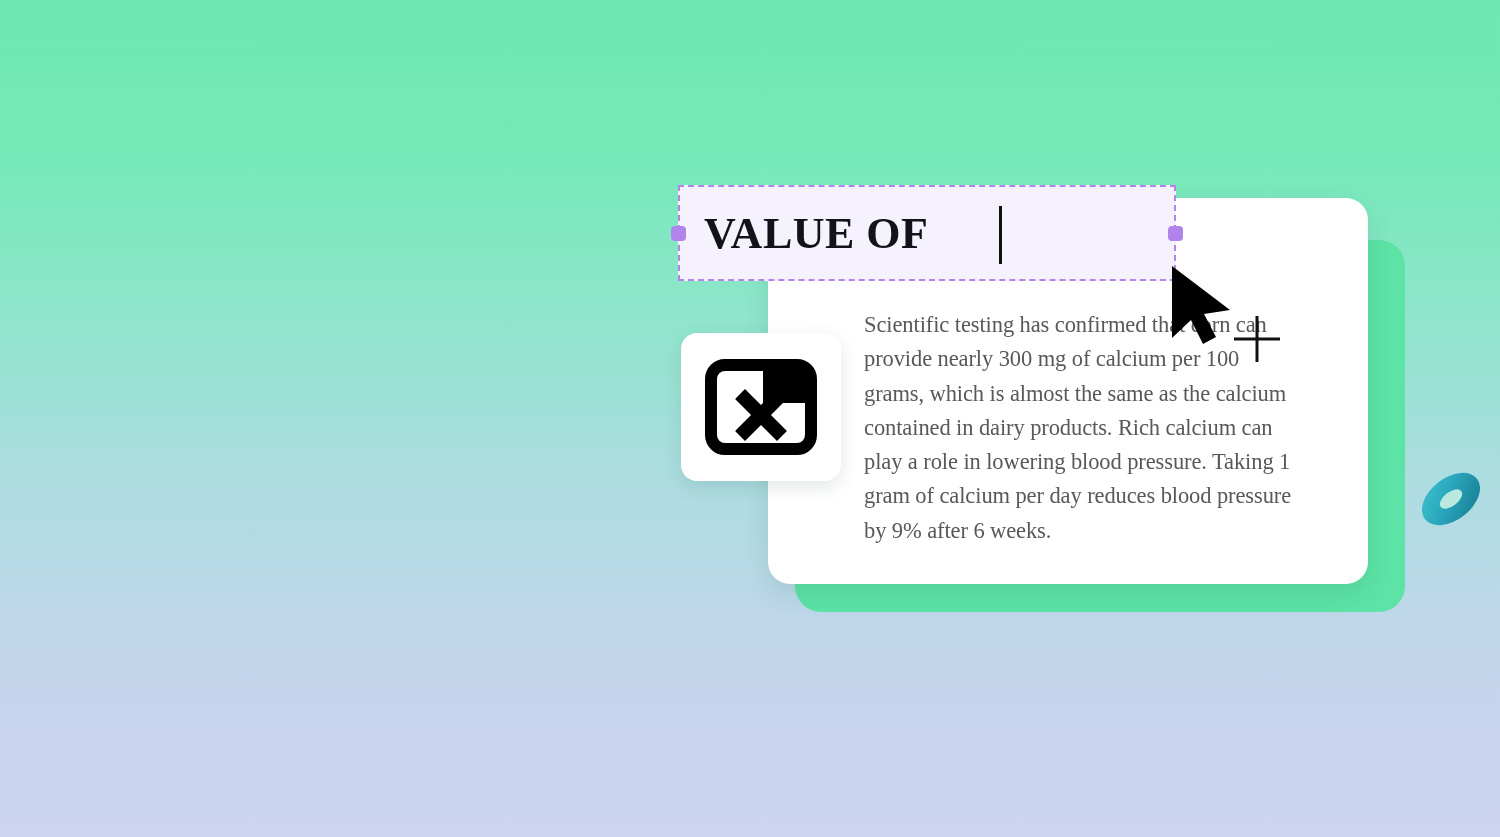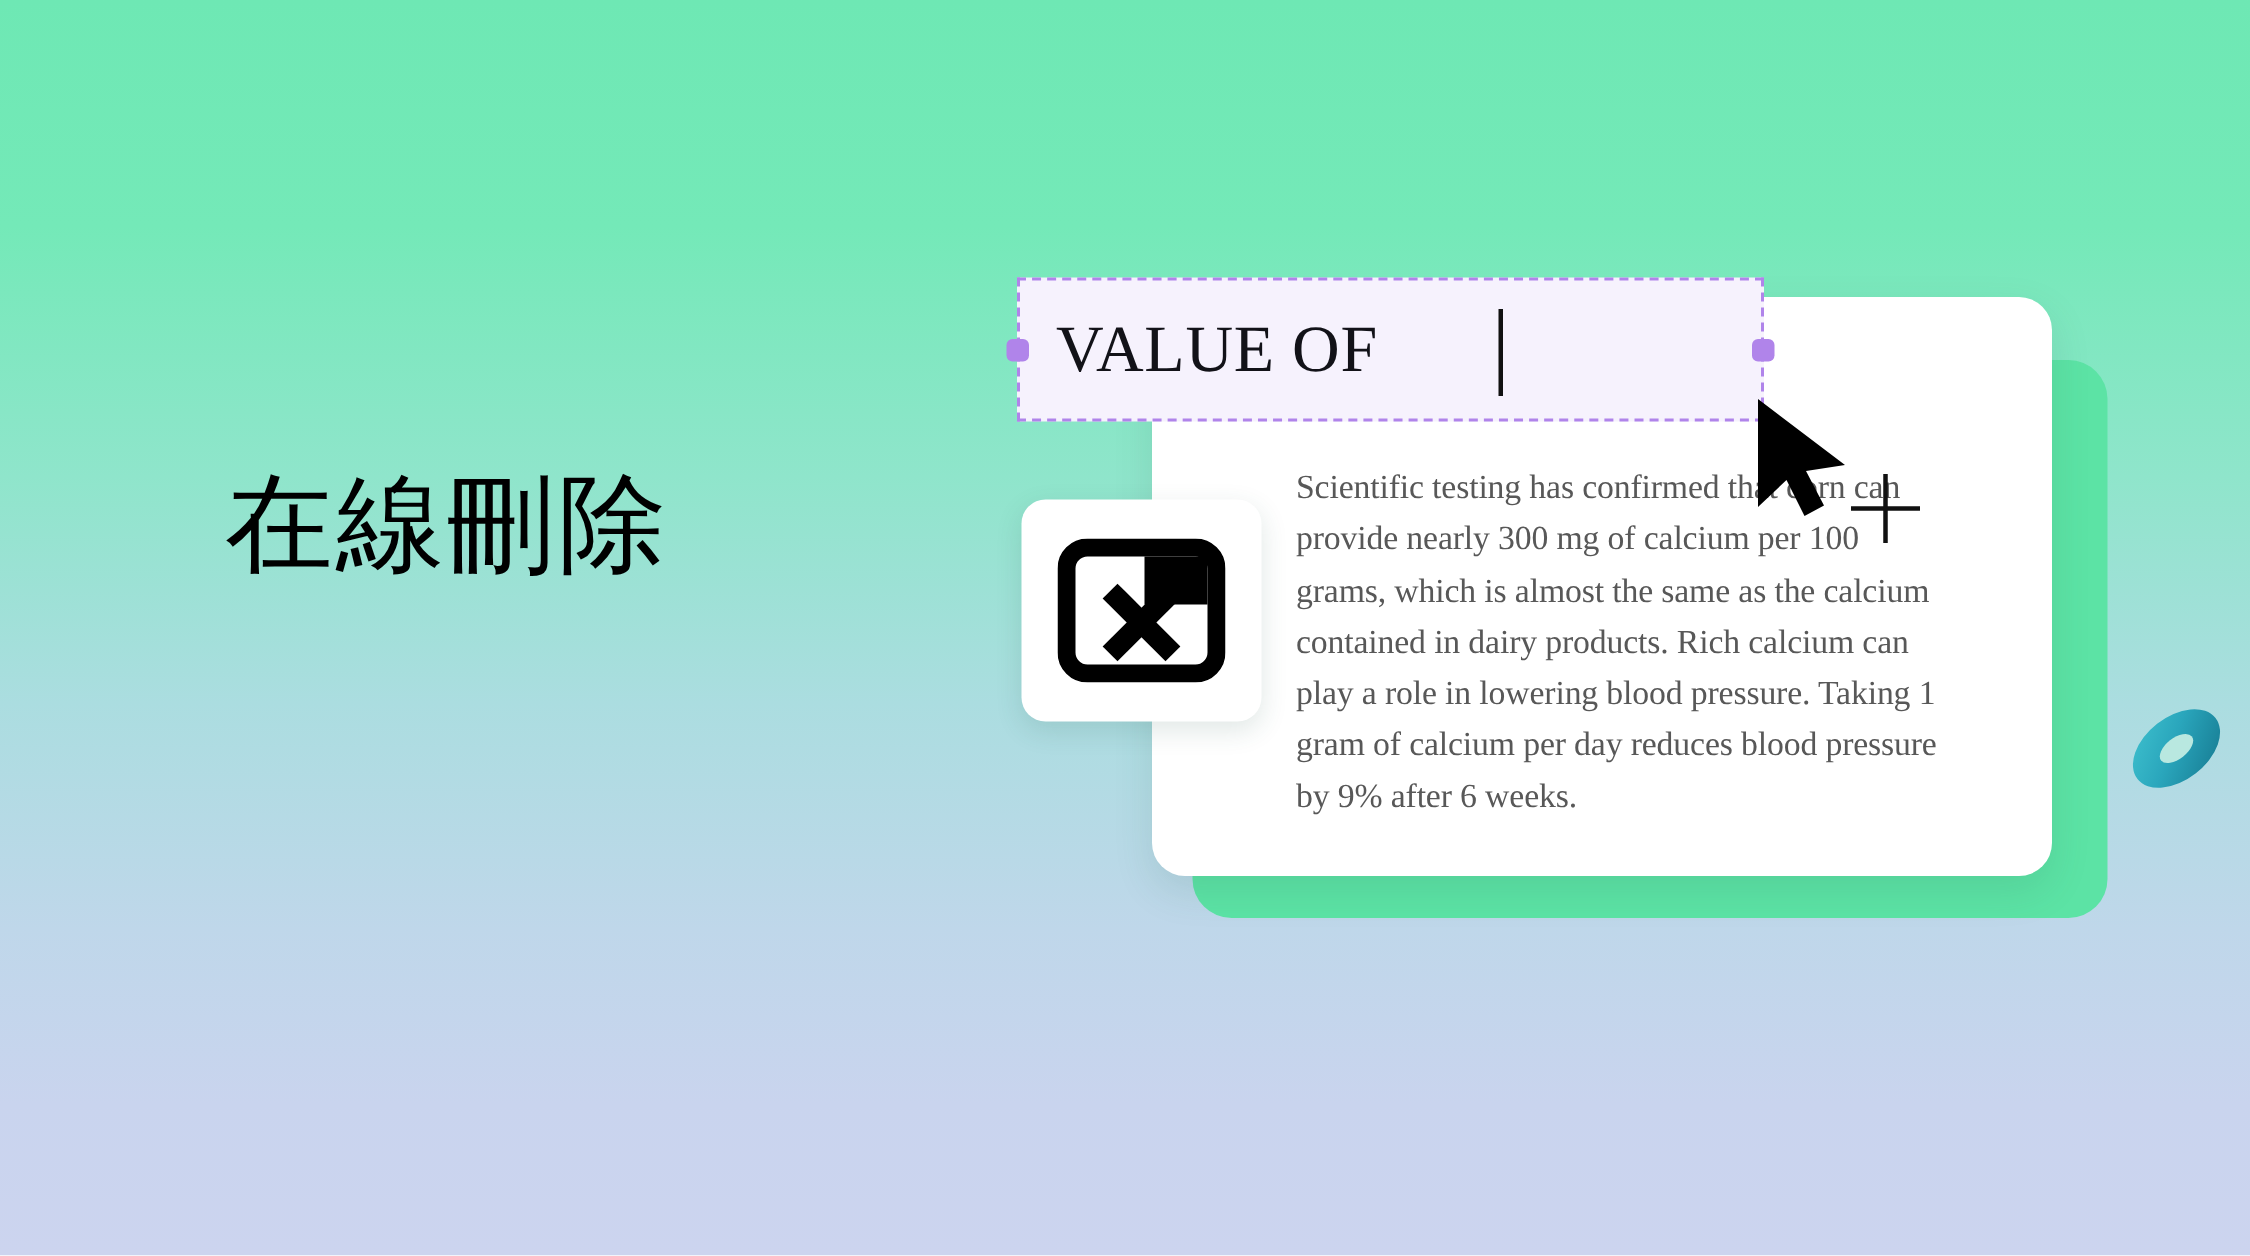--- a/index.html
+++ b/index.html
@@ -89,21 +89,21 @@
     box-sizing: border-box;
   }
 
   .selection-text {
     position: absolute;
     left: 24px;
     top: 50%;
     transform: translateY(-50%);
     color: #121218;
     font-family: "Liberation Serif", "DejaVu Serif", serif;
-    font-weight: 400;
+    font-weight: 700;
     font-size: 44px;
     letter-spacing: 0.5px;
     white-space: pre;
     user-select: none;
   }
 
   .caret {
     position: absolute;
     left: 319px;
     top: 19px;
@@ -158,21 +158,20 @@
     left: 1414px;
     top: 463px;
   }
 </style>
 </head>
 <body>
 
 <div id="stage">
 
   <div class="headline">
-    <span class="headline-line">在線刪除</span>
   </div>
 
   <div class="green-card"></div>
 
   <div class="doc-card">
     <div class="doc-body">Scientific testing has confirmed that corn can provide nearly 300 mg of calcium per 100 grams, which is almost the same as the calcium contained in dairy products. Rich calcium can play a role in lowering blood pressure. Taking 1 gram of calcium per day reduces blood pressure by 9% after 6 weeks.</div>
   </div>
 
   <div class="selection-box">
     <span class="selection-text">VALUE OF </span>

